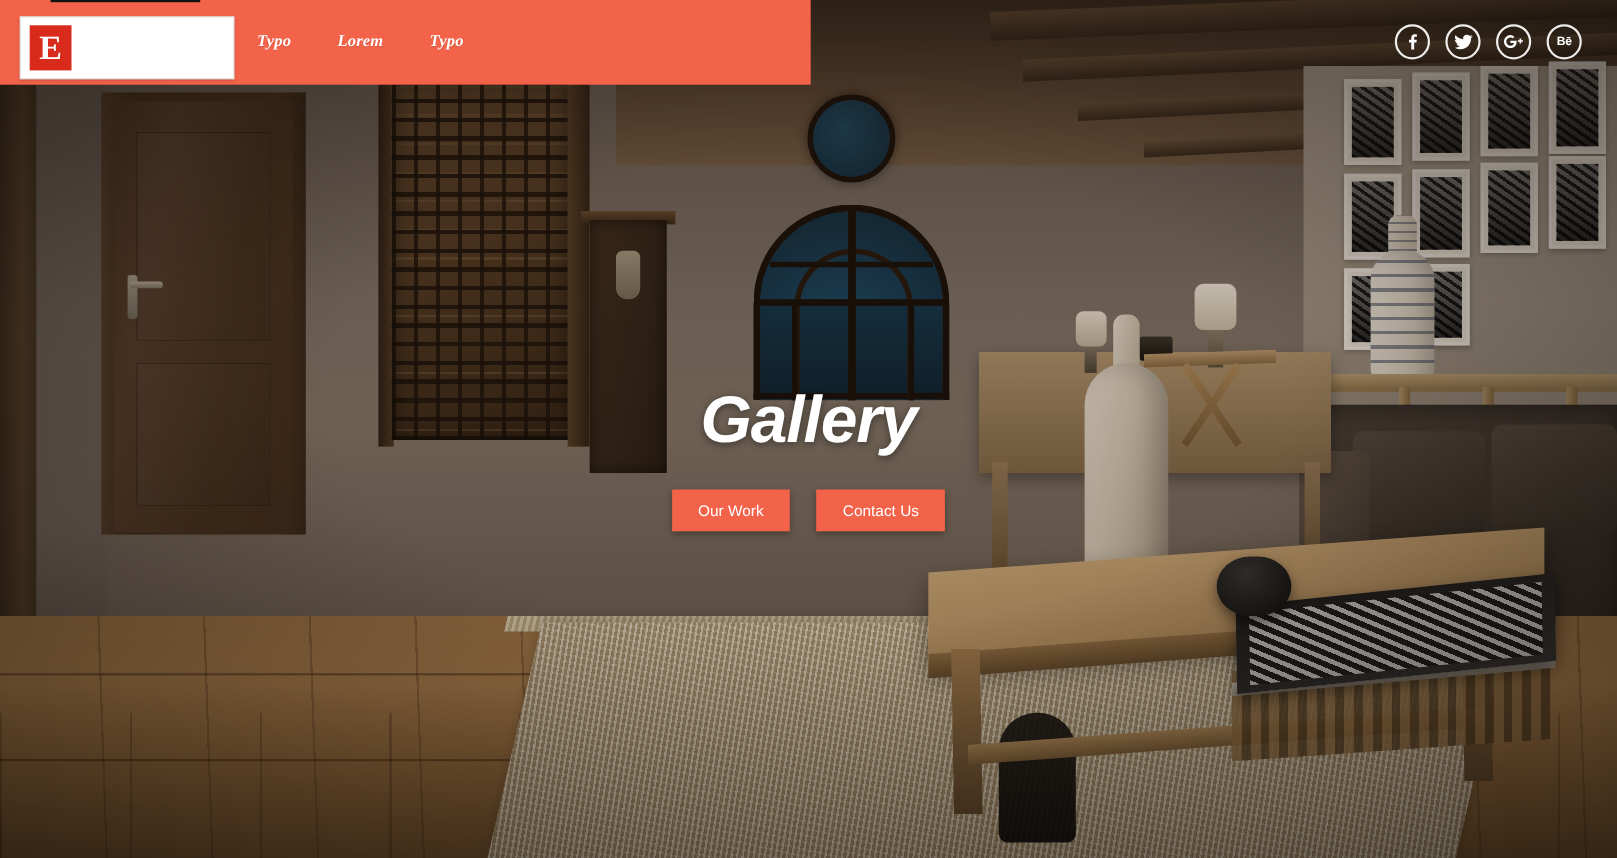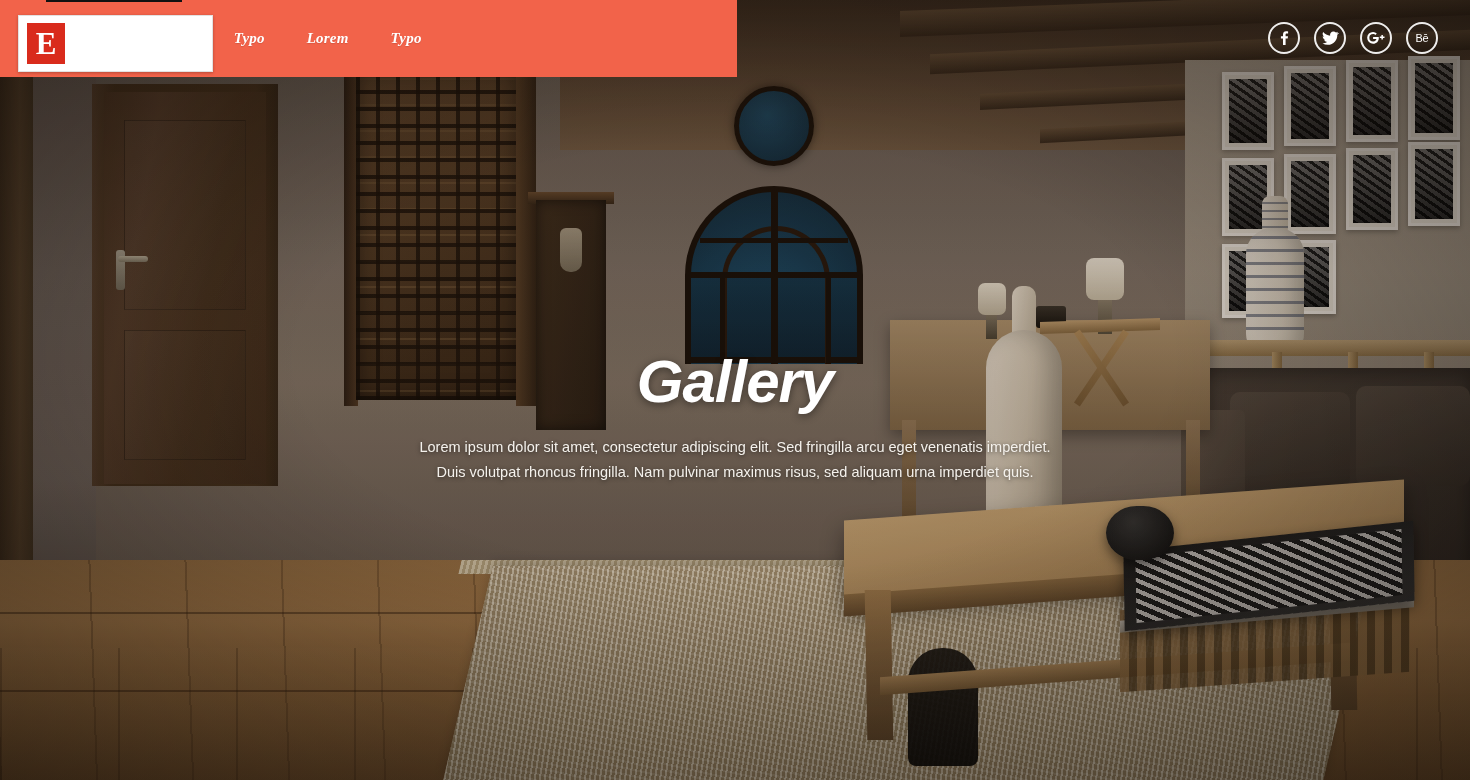--- a/index.html
+++ b/index.html
@@ -413,22 +413,25 @@
         <path d="M16.5 2.1c-.6.27-1.25.45-1.93.53.7-.42 1.23-1.08 1.48-1.87-.65.39-1.37.66-2.14.81A3.36 3.36 0 0 0 11.45.5a3.37 3.37 0 0 0-3.28 4.14A9.56 9.56 0 0 1 1.22 1.12 3.37 3.37 0 0 0 2.27 5.6a3.3 3.3 0 0 1-1.53-.42v.04a3.37 3.37 0 0 0 2.7 3.3c-.48.13-1 .15-1.5.06a3.38 3.38 0 0 0 3.15 2.34A6.77 6.77 0 0 1 .5 12.31a9.53 9.53 0 0 0 5.18 1.52c6.21 0 9.61-5.15 9.61-9.61v-.44c.66-.48 1.23-1.07 1.68-1.75z" fill="#fff"></path>
       </svg>
     </div>
     <div class="soc">
       <svg width="19" height="14" viewBox="0 0 19 14" aria-hidden="true">
         <path d="M6.1 6.05v2.01h3.32c-.13.86-1 2.52-3.32 2.52a3.78 3.78 0 0 1 0-7.56c1.08 0 1.81.46 2.22.86l1.51-1.46A5.63 5.63 0 0 0 6.1.88a5.92 5.92 0 1 0 0 11.84c3.42 0 5.69-2.4 5.69-5.79 0-.39-.04-.69-.1-.98H6.1z" fill="#fff"></path>
         <path d="M17.5 5.5h-1.6V3.9h-1.5v1.6h-1.6V7h1.6v1.6h1.5V7h1.6z" fill="#fff"></path>
       </svg>
     </div>
     <div class="soc">
-      <span style="font-family:'Liberation Sans',sans-serif;font-weight:400;font-size:11px;color:#fff;letter-spacing:-.3px;">Bē</span>
+      <span style="font-family:'Liberation Sans',sans-serif;font-weight:700;font-size:11px;color:#fff;letter-spacing:-.3px;">Bē</span>
     </div>
   </div>
 
   <div class="hero">
     <h1 class="hero-title">Gallery</h1>
-    <p class="hero-sub">Lorem ipsum dolor sit amet, consectetur adipiscing elit. Sed fringilla arcu eget venenatis imperdiet. Duis volutpat rhoncus fringilla. Nam pulvinar maximus risus, sed aliquam urna imperdiet quis.</p>
+    <div class="hero-btns">
+      <button class="btn">Our Work</button>
+      <button class="btn">Contact Us</button>
+    </div>
   </div>
 
 </div>
 
 </body></html>

